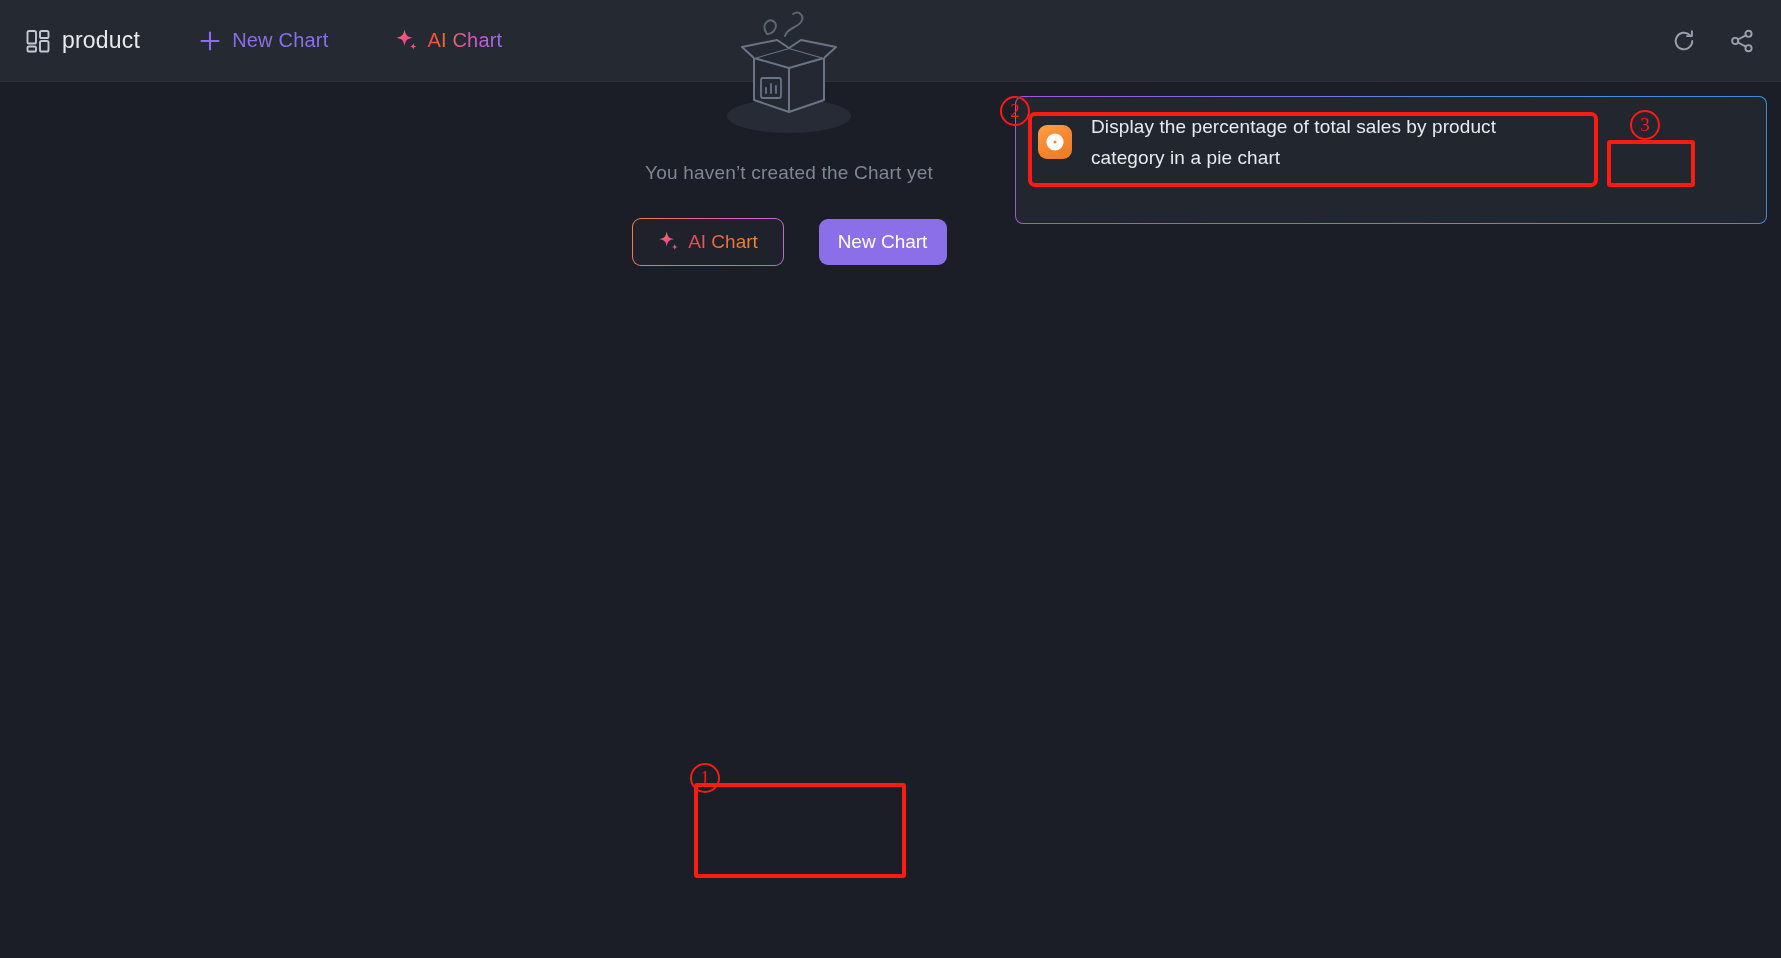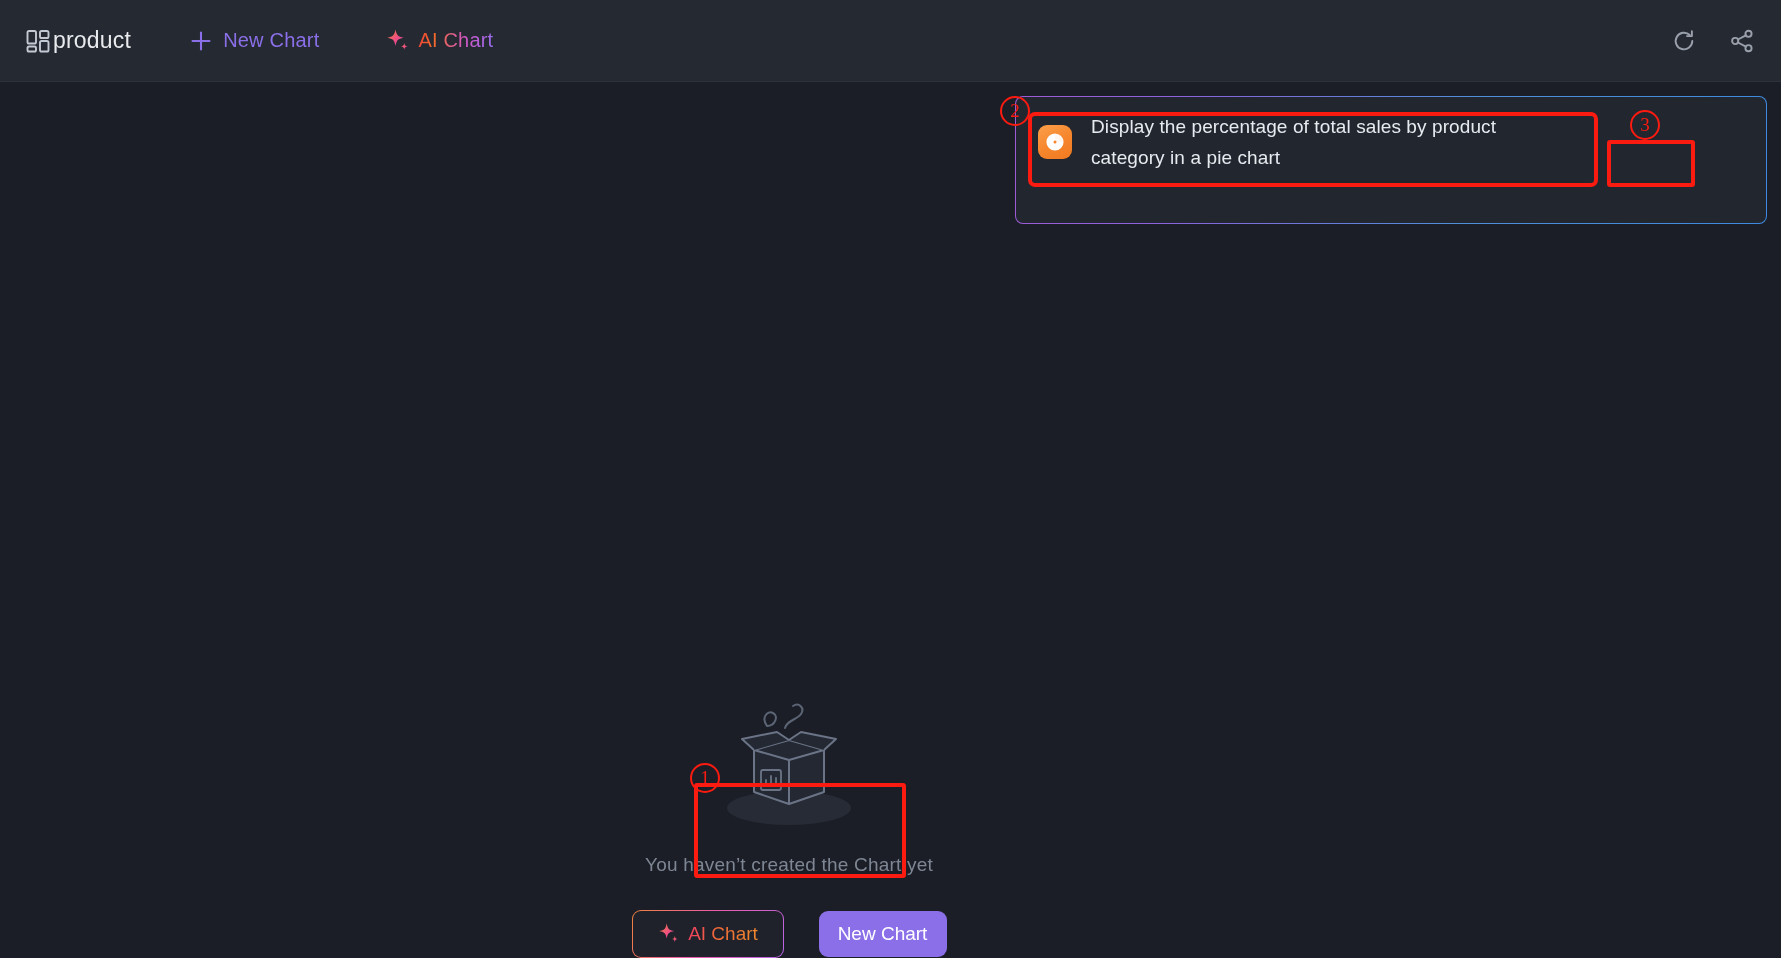--- a/index.html
+++ b/index.html
@@ -31,21 +31,21 @@
     align-items: center;
   }
 
   .hdr-grid-icon {
     margin-left: 24px;
     width: 28px; height: 28px;
     display: block;
   }
 
   .hdr-title {
-    margin-left: 1px;
+    margin-left: 10px;
     font-size: 23px;
     color: #e8eaee;
     letter-spacing: .2px;
   }
 
   .hdr-newchart {
     margin-left: 58px;
     display: flex;
     align-items: center;
     gap: 10px;
@@ -132,21 +132,21 @@
 
   
   .empty {
     position: absolute;
     left: 0; top: 0;
     width: 1578px;
     height: 958px;
     display: flex;
     flex-direction: column;
     align-items: center;
-    justify-content: flex-end;
+    justify-content: flex-start;
     pointer-events: none;
   }
   .empty-inner { pointer-events: auto; display: flex; flex-direction: column; align-items: center; }
 
   .box-illu { width: 160px; height: 140px; display: block; margin-bottom: 22px; }
 
   .empty-text {
     font-size: 19px;
     color: #7e8694;
     margin-bottom: 34px;

